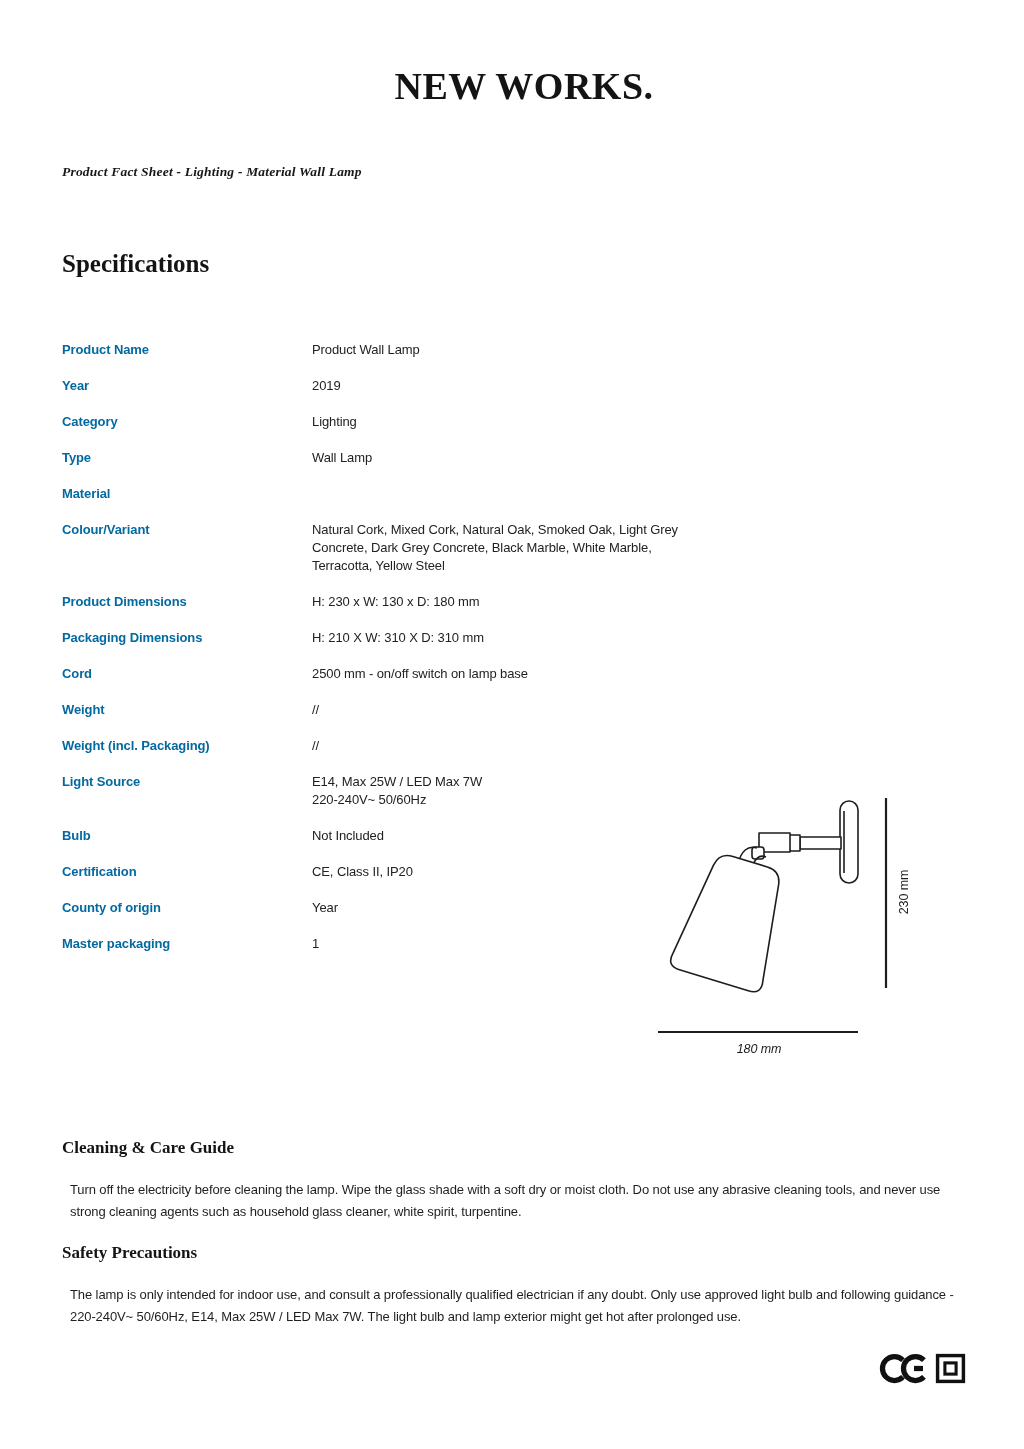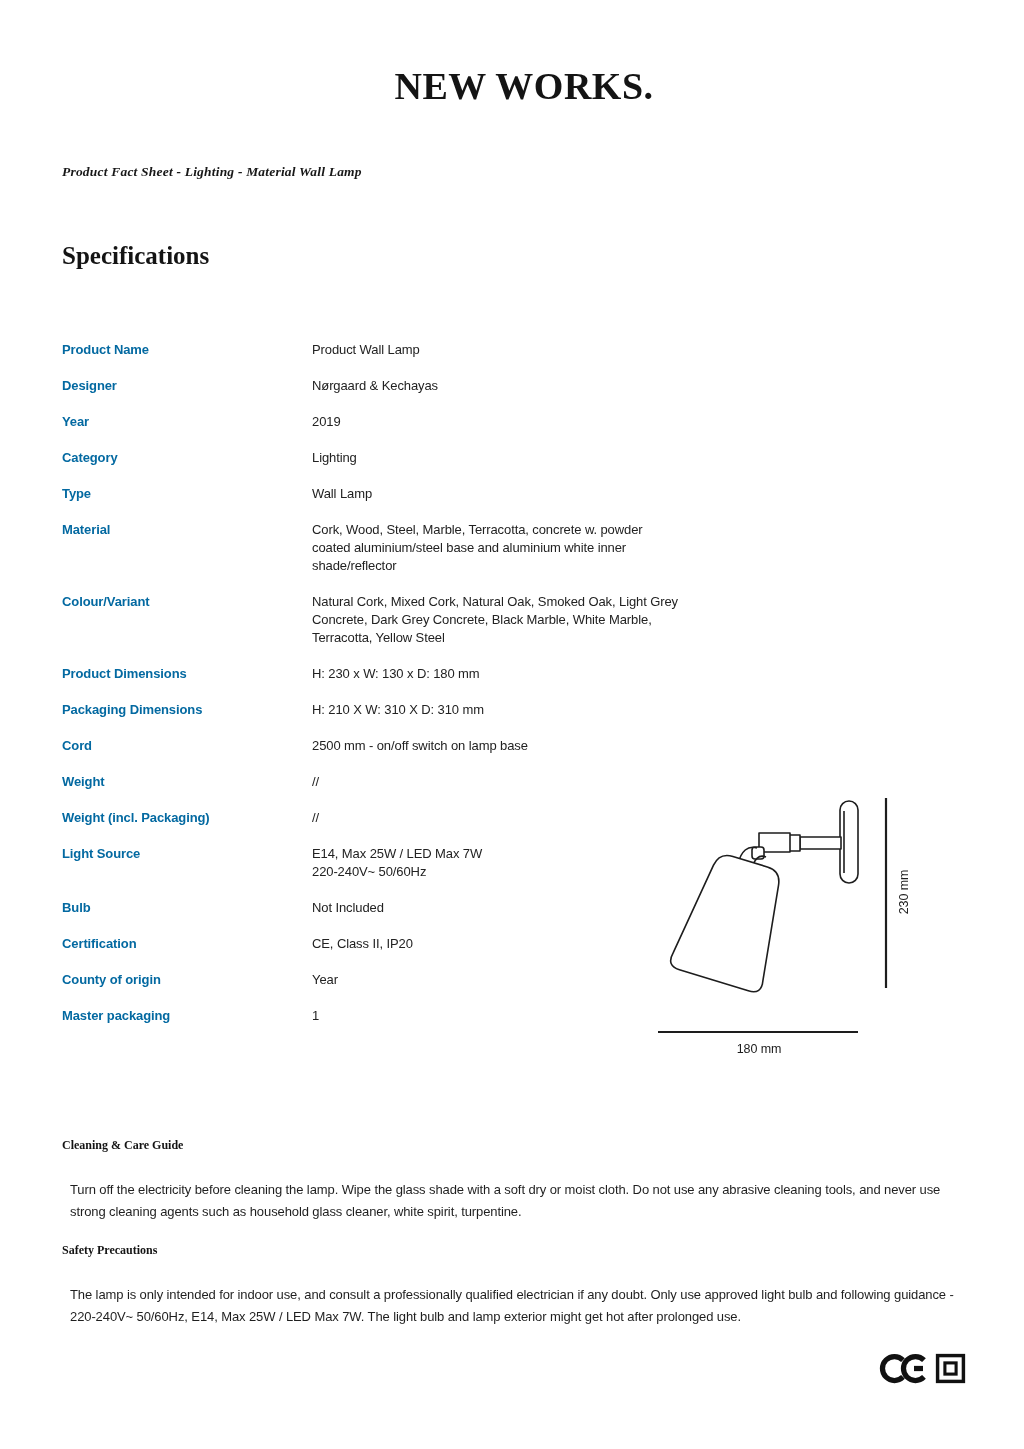--- a/index.html
+++ b/index.html
@@ -13,38 +13,38 @@
     position:absolute;top:52px;left:0;width:100%;margin:12px;text-align:center;
     font-family:"Liberation Serif",serif;font-weight:bold;font-size:38px;
     letter-spacing:.5px;color:#141414;
   }
   .subtitle{
     position:absolute;top:164px;left:62px;
     font-family:"Liberation Serif",serif;font-style:italic;font-weight:bold;
     font-size:13.5px;letter-spacing:.2px;color:#181818;
   }
   .spec-title{
-    position:absolute;top:242px;left:62px;margin:0;
+    position:absolute;top:250px;left:62px;margin:0;
     font-family:"Liberation Serif",serif;font-weight:bold;font-size:25px;color:#141414;
   }
   
   .spec-table{position:absolute;top:341px;left:62px;width:700px;}
   .spec-row{display:flex;margin-bottom:18px;font-size:13px;line-height:18px;letter-spacing:-.1px;}
   .spec-label{flex:0 0 250px;width:250px;font-weight:bold;color:#0369a1;}
   .spec-value{width:440px;white-space:pre-line;color:#222;}
   
   .diagram{position:absolute;left:640px;top:778px;width:310px;height:300px;}
   .diagram svg{position:absolute;left:0;top:0;}
   .dim-label{position:absolute;font-size:12.5px;letter-spacing:-.1px;color:#1c1c1c;}
   .dim-label.vertical{left:233px;top:107px;width:62px;text-align:center;transform:rotate(-90deg);}
-  .dim-label.horizontal{left:79px;top:264px;width:80px;text-align:center;}
+  .dim-label.horizontal{left:79px;top:264px;width:80px;text-align:center;font-style:italic;}
   
   .section-title{
     position:absolute;left:62px;margin:0;
-    font-family:"Liberation Serif",serif;font-weight:bold;font-size:12px;color:#141414;
+    font-family:"Liberation Serif",serif;font-weight:bold;font-size:17px;color:#141414;
   }
   .care-title{top:1138px;}
   .safety-title{top:1243px;}
   .body-text{
     position:absolute;left:62px;width:898px;margin:8px;
     font-size:13px;line-height:21.5px;letter-spacing:-.1px;color:#1f1f1f;
   }
   .care-body{top:1171px;}
   .safety-body{top:1276px;}
   
@@ -60,45 +60,38 @@
   <div class="subtitle">Product Fact Sheet - Lighting - Material Wall Lamp</div>
 
   <h2 class="spec-title">Specifications</h2>
 
   <div class="spec-table">
     <div class="spec-row">
       <div class="spec-label">Product Name</div>
       <div class="spec-value">Product Wall Lamp</div>
     </div>
 
-    <div class="spec-row">
-      <div class="spec-label">Designer</div>
-      <div class="spec-value">Nørgaard &amp; Kechayas</div>
-    </div>
 
     <div class="spec-row">
       <div class="spec-label">Year</div>
       <div class="spec-value">2019</div>
     </div>
 
     <div class="spec-row">
       <div class="spec-label">Category</div>
       <div class="spec-value">Lighting</div>
     </div>
 
     <div class="spec-row">
       <div class="spec-label">Type</div>
       <div class="spec-value">Wall Lamp</div>
     </div>
 
     <div class="spec-row">
       <div class="spec-label">Material</div>
-      <div class="spec-value">Cork, Wood, Steel, Marble, Terracotta, concrete w. powder
-coated aluminium/steel base and aluminium white inner
-shade/reflector</div>
     </div>
 
     <div class="spec-row">
       <div class="spec-label">Colour/Variant</div>
       <div class="spec-value">Natural Cork, Mixed Cork, Natural Oak, Smoked Oak, Light Grey
 Concrete, Dark Grey Concrete, Black Marble, White Marble,
 Terracotta, Yellow Steel</div>
     </div>
 
     <div class="spec-row">

